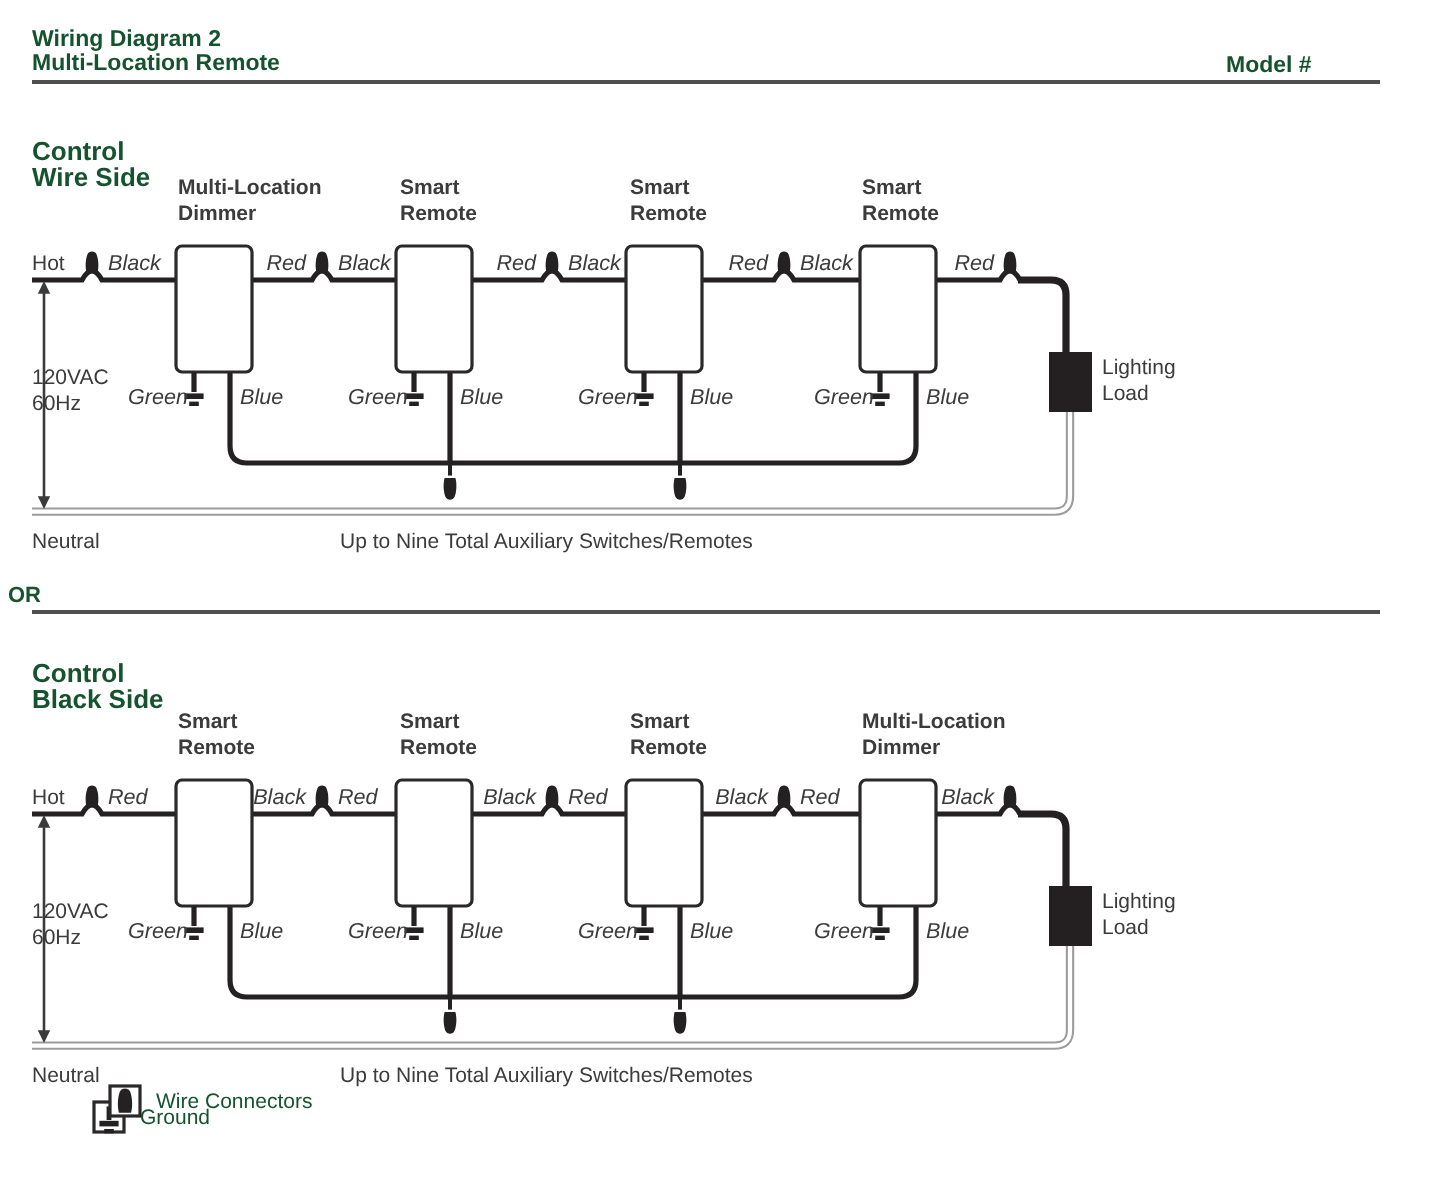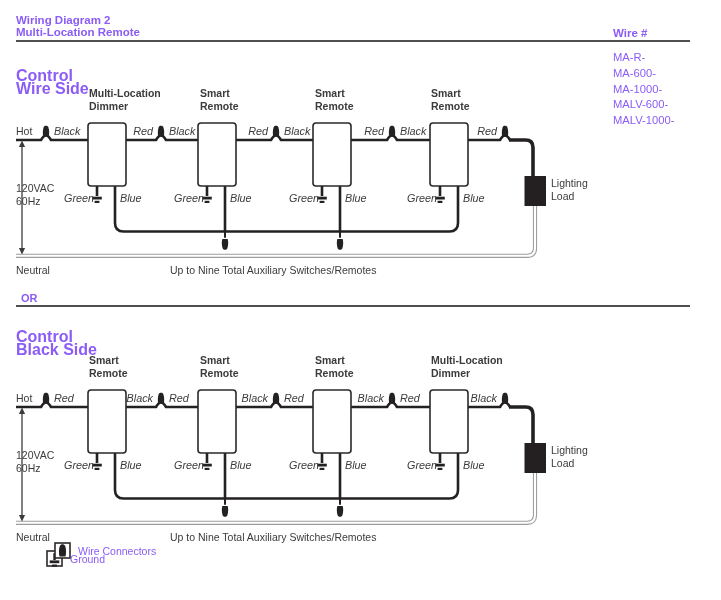--- a/index.html
+++ b/index.html
@@ -1,27 +1,27 @@
 <!DOCTYPE html>
 <html><head>
 <meta charset="utf-8">
 <style>
   html,body{margin:0;padding:0;background:#fff;}
   .page{position:relative;width:721px;height:600px;background:#ffffff;overflow:hidden;
-        font-family:"Liberation Sans",sans-serif;color:#8b5cf6;}
+        font-family:"Liberation Sans",sans-serif;color:#14532d;}
   .abs{position:absolute;}
   .b{font-weight:bold;}
   .title{left:16px;top:14px;font-size:11.5px;line-height:12px;font-weight:bold;}
   .rule{position:absolute;left:16px;width:674px;height:2px;background:#4f4f4f;}
   .rule1{top:40px;}
   .rule2{top:305px;}
   .model-h{left:613px;top:27px;font-size:11.5px;font-weight:bold;}
   .model-list{left:613px;top:50px;font-size:11.2px;line-height:15.8px;}
-  .section{font-size:16px;line-height:13px;font-weight:bold;}
-  .or{left:21px;top:292px;font-size:11px;font-weight:bold;}
+  .section{font-size:13px;line-height:13px;font-weight:bold;}
+  .or{left:4px;top:292px;font-size:11px;font-weight:bold;}
   .diagram{position:absolute;left:0;}
   svg text{font-family:"Liberation Sans",sans-serif;font-size:10.5px;fill:#3b3b3b;}
   svg text.b{font-weight:bold;}
   svg text.i{font-style:italic;font-size:10.8px;}
   svg text.end{text-anchor:end;}
   .wire{stroke:#242122;stroke-width:2.6;fill:none;}
   .thick{stroke-width:3.6;}
   .stem{stroke:#242122;stroke-width:2;fill:none;}
   .boxd{fill:#ffffff;stroke:#2b2829;stroke-width:1.6;}
   .dim{stroke:#3b3b3b;stroke-width:1.3;}
@@ -37,28 +37,21 @@
 </head>
 <body>
 
 <div class="page">
 
   <div class="abs title">
     <div>Wiring Diagram 2</div>
     <div>Multi-Location Remote</div>
   </div>
   <div class="rule rule1"></div>
-  <div class="abs model-h">Wire #</div>
-  <div class="abs model-list">
-    <div>MA-R-</div>
-    <div>MA-600-</div>
-    <div>MA-1000-</div>
-    <div>MALV-600-</div>
-    <div>MALV-1000-</div>
-  </div>
+  <div class="abs model-h">Model #</div>
 
   <div class="abs section" style="left:16px;top:69px;">
     <div>Control</div>
     <div>Wire Side</div>
   </div>
 
   <svg class="diagram" style="top:60px;" width="721" height="228" viewBox="0 0 721 228">
     <defs>
       <path id="nutcap" d="M -2.7,0 C -3.4,-2.6 -3.4,-6.6 -2.3,-9.4 C -1.5,-11.3 1.5,-11.3 2.3,-9.4 C 3.4,-6.6 3.4,-2.6 2.7,0 Z"></path>
       <g id="gnd">

